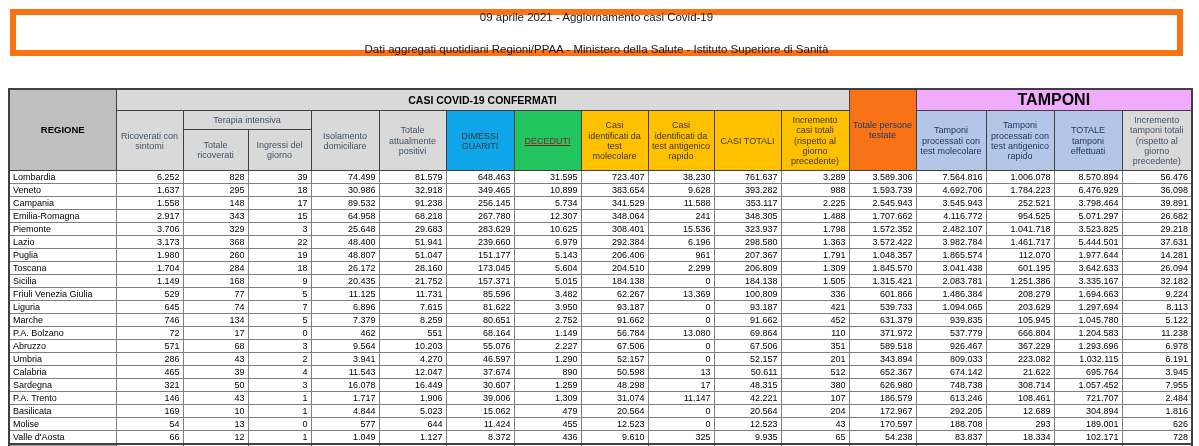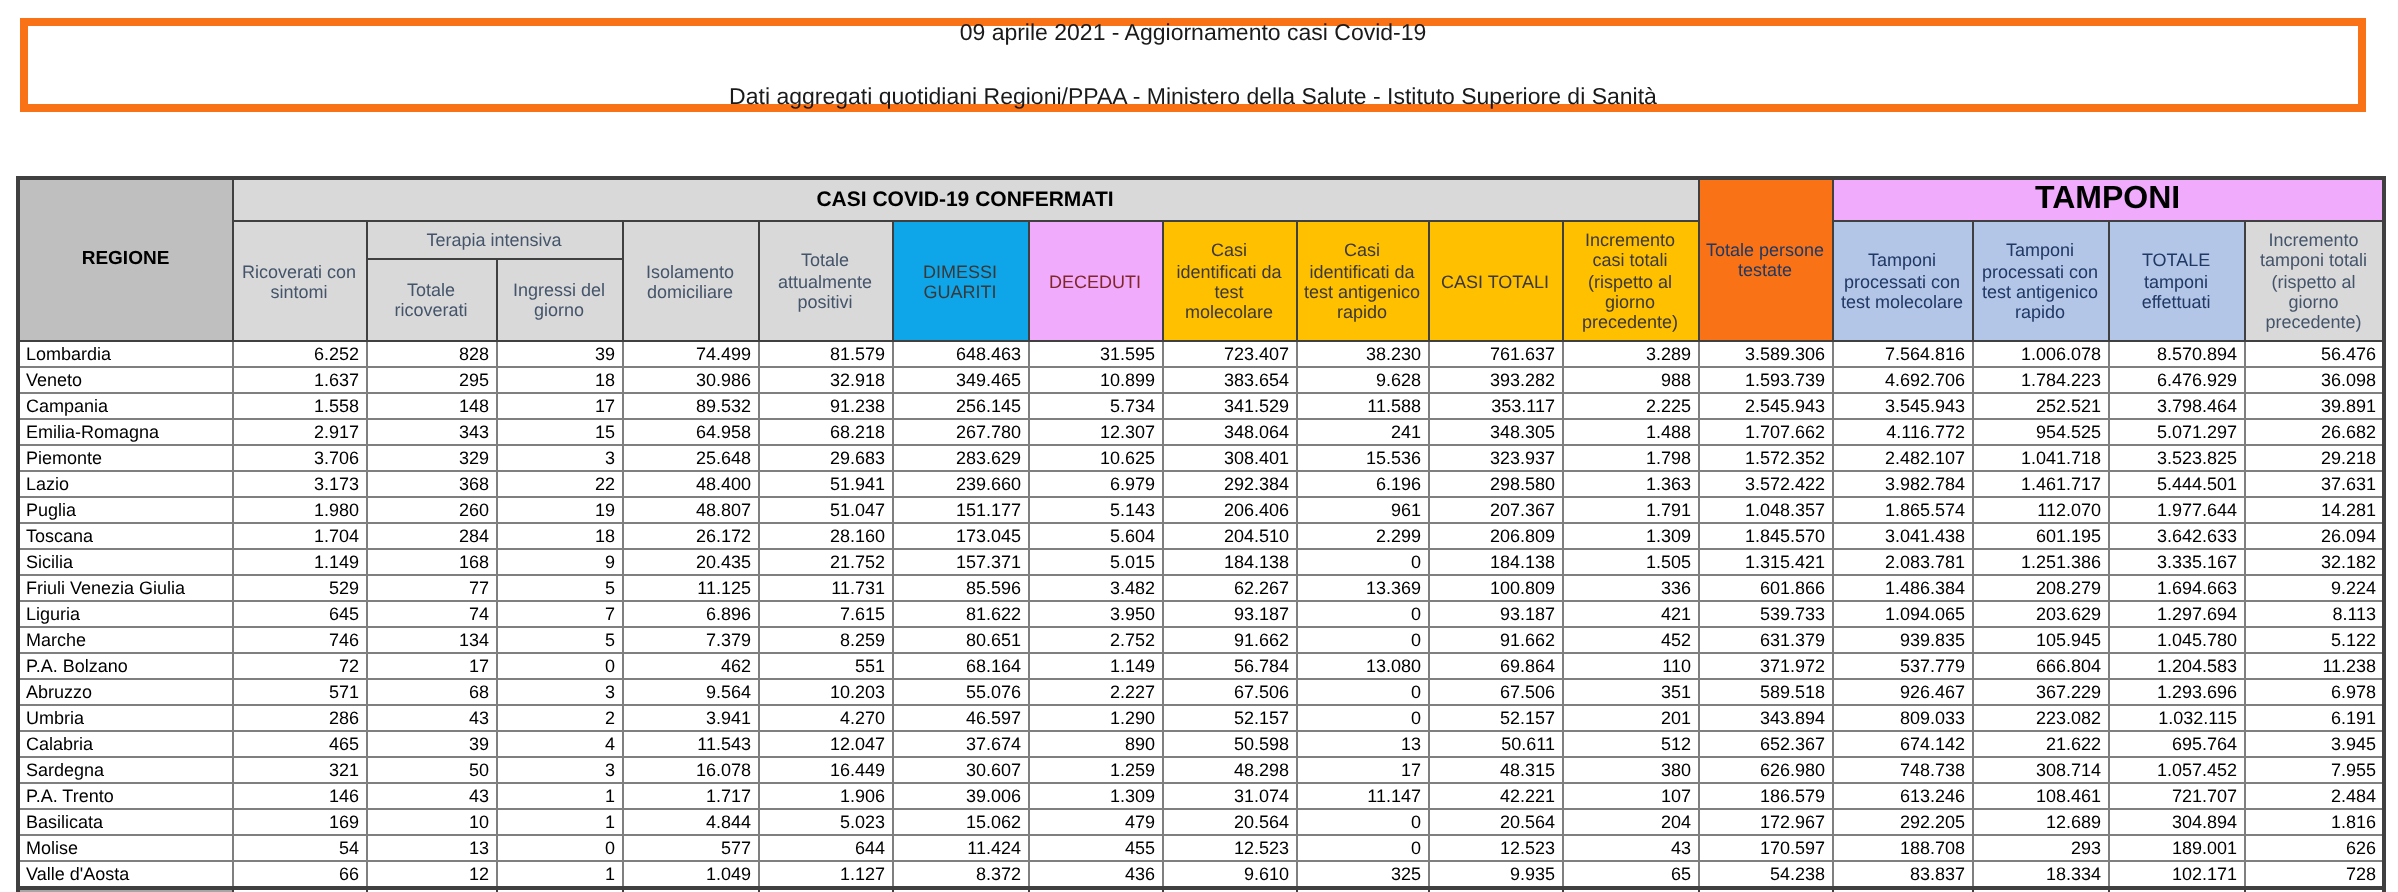--- a/index.html
+++ b/index.html
@@ -3,42 +3,42 @@
 <meta charset="utf-8">
 <style>
   html,body { margin:0; padding:0; background:#fff; }
   .page {
     width:1199px; height:446px; background:#ffffff; position:relative;
     font-family:"Liberation Sans", sans-serif; color:#000;
   }
   
   .info-box {
     position:absolute; left:10px; top:9px; width:1173px; height:47px;
-    border:4px solid #f97316; box-sizing:border-box;
+    border:6px solid #f97316; box-sizing:border-box;
     display:flex; flex-direction:column; justify-content:center; gap:20px;
     text-align:center; font-size:11.5px; color:#1a1a1a; background:#fff;
   }
   
   table.covid {
     position:absolute; left:8px; top:88px; width:1183px;
     border-collapse:collapse; table-layout:fixed;
     border:2px solid #404040;
     font-size:9px;
   }
   th { border:1px solid #404040; padding:1px 3px; line-height:1.15; font-weight:normal; }
   td { border:1px solid #7f7f7f; padding:0 3px; height:12px; }
   tr.gh1 th { height:18px; }
   tr.gh2 th { height:16px; }
   tr.gh3 th { height:38px; }
   .bar-gray  { background:#D9D9D9; font-weight:bold; font-size:10.5px; color:#000; }
   .bar-blue  { background:#f0abfc; font-weight:bold; font-size:16px; color:#000; }
   .regione-h { background:#BFBFBF; font-weight:bold; font-size:9.5px; color:#000; }
   .h-gray    { background:#D9D9D9; color:#44546A; }
   .h-green   { background:#0ea5e9; color:#3B3838; }
-  .h-red     { background:#f0abfc; color:#7F2629; }
+  .h-red     { background:#22c55e; color:#7F2629;text-decoration:underline; }
   .h-gold    { background:#FFC000; color:#3B3838; }
   .h-cyan    { background:#f97316; color:#1F3864; }
   .h-blue    { background:#B4C6E7; color:#1F3864; }
   td.region { text-align:left; background:#fff; }
   td.num    { text-align:right; background:#fff; }
   tfoot td { font-weight:bold; border-color:#404040; border-top-width:2px; height:15px; }
   td.total-label { background:#A6A6A6; text-align:center; }
   .t-g     { background:#D0CECE; }
   .t-green { background:#00B050; }
   .t-red   { background:#FF0000; color:#7F1D18; }

